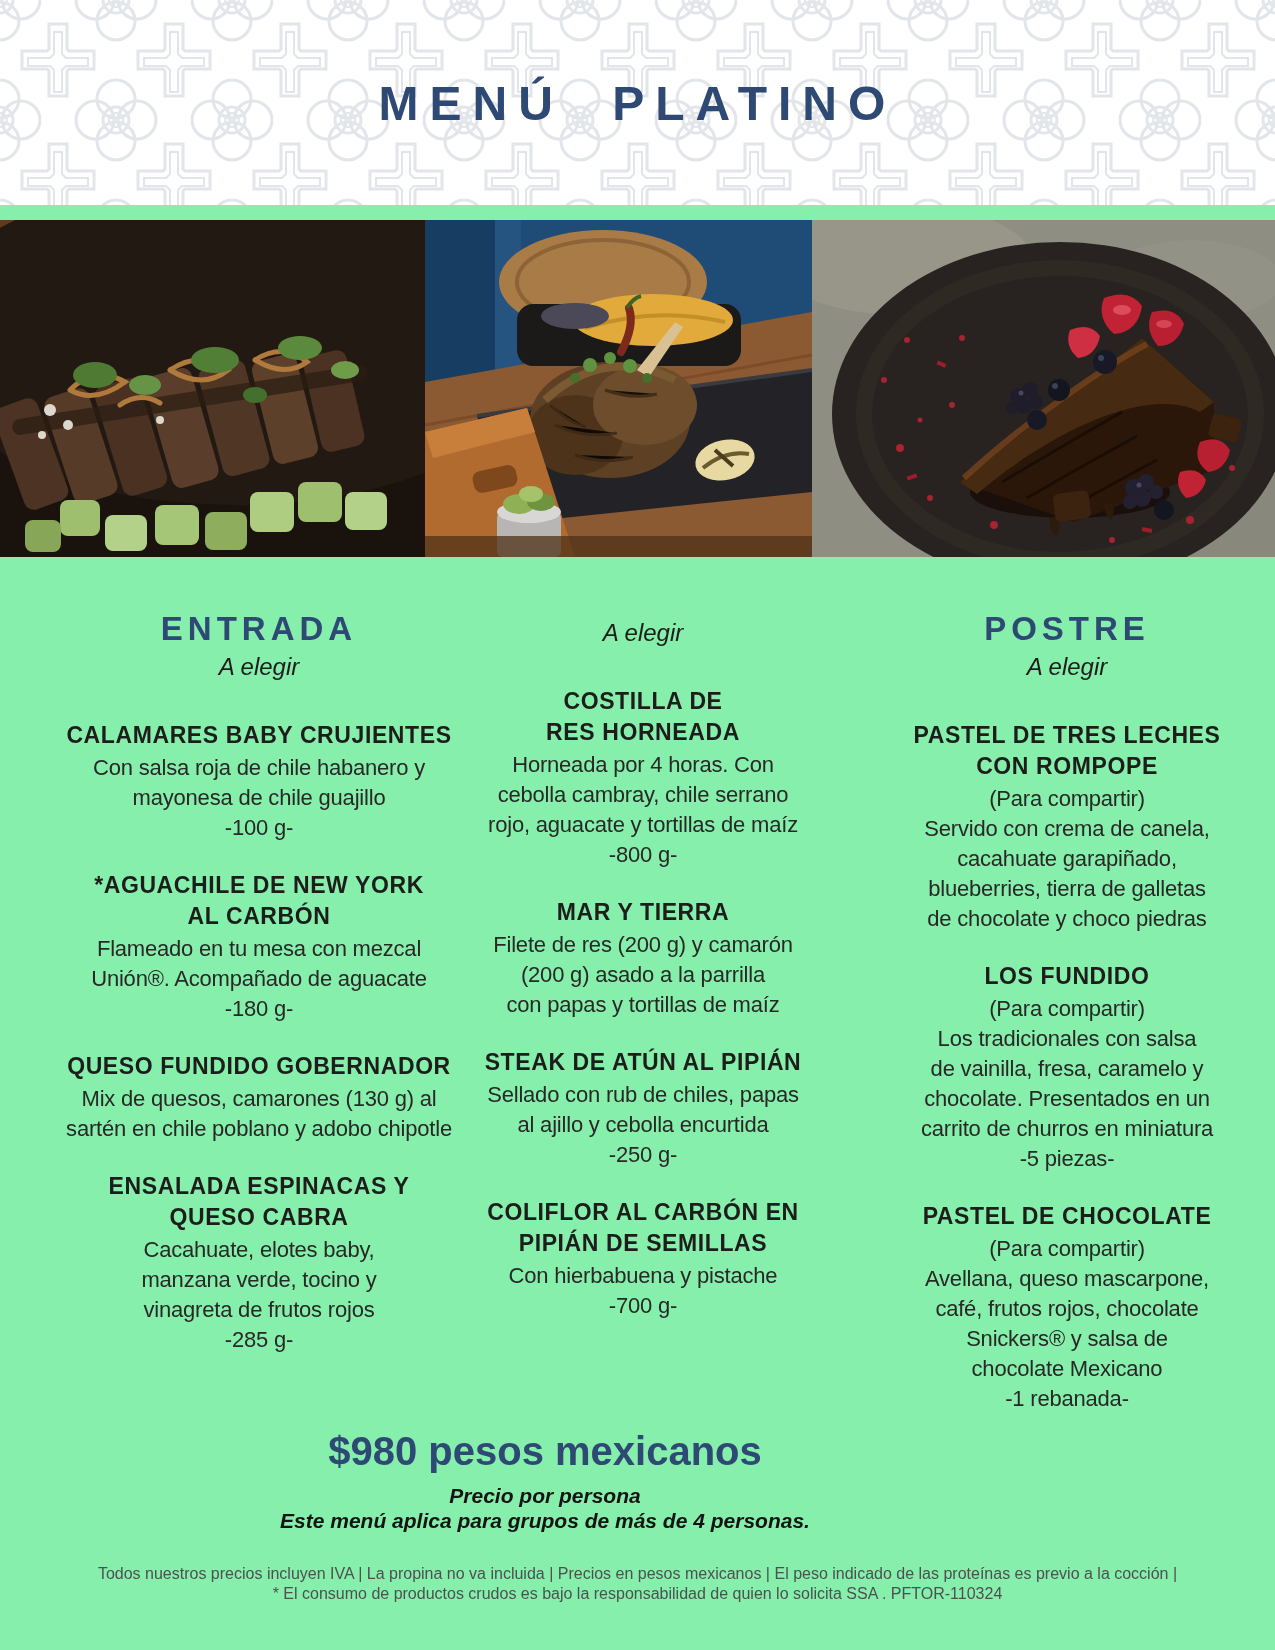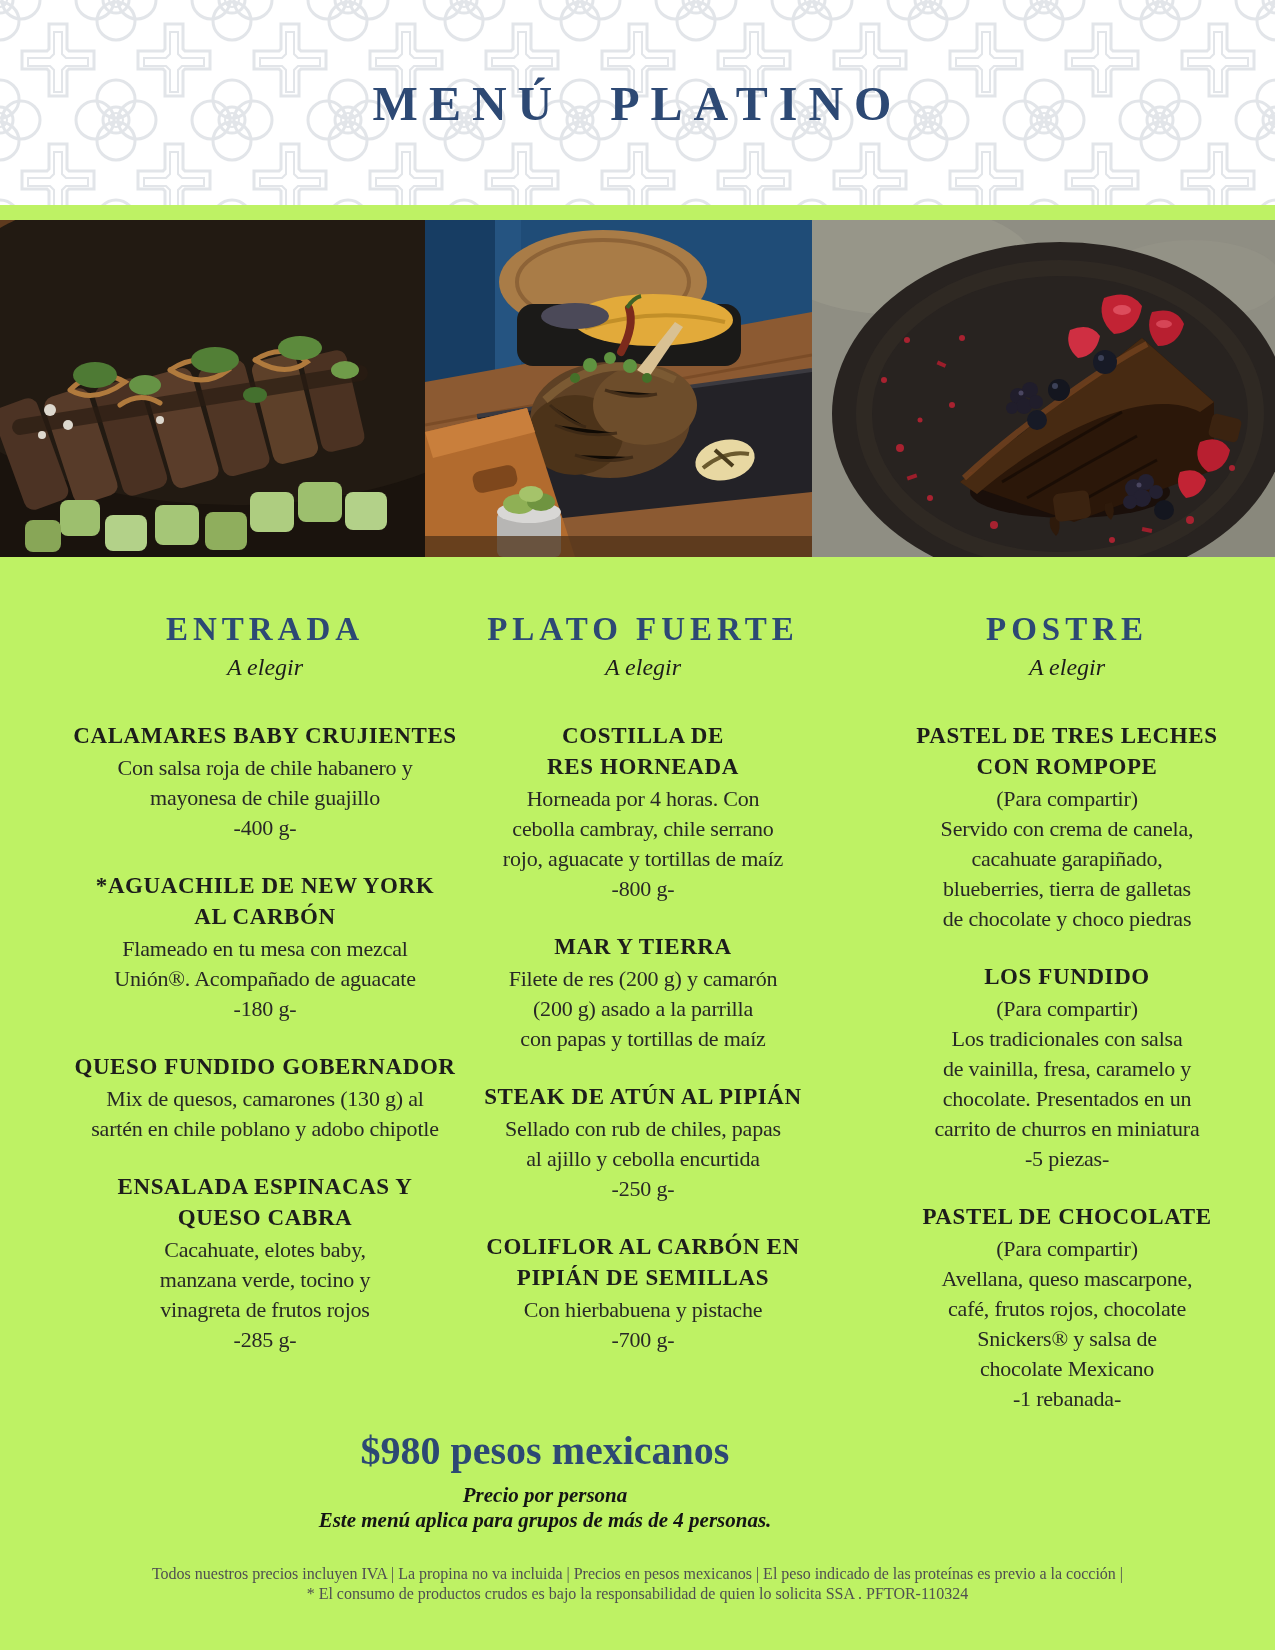--- a/index.html
+++ b/index.html
@@ -1,33 +1,33 @@
 <!DOCTYPE html>
 <html><head>
 <meta charset="utf-8">
 <style>
   html,body{margin:0;padding:0;background:#ffffff;}
   .page{
-    position:relative;width:1275px;height:1650px;background:#bef264;overflow:hidden;
-    font-family:Liberation Serif, serif;color:#1d1d1b;
+    position:relative;width:1275px;height:1650px;background:#86efac;overflow:hidden;
+    font-family:Liberation Sans, sans-serif;color:#1d1d1b;
   }
   
   .hero{position:absolute;top:0;left:0;width:1275px;height:205px;overflow:hidden;}
   .hero svg.pat{position:absolute;top:0;left:0;}
   .page-title{
     position:absolute;top:78px;left:0;width:1275px;margin:0;text-align:center;
     font-size:48px;line-height:52px;font-weight:bold;letter-spacing:11px;word-spacing:24px;
     color:#2d4974;
   }
   
   .photos{position:absolute;top:220px;left:0;width:1275px;height:337px;display:flex;}
   .photos svg{display:block;height:337px;}
   
   .col{position:absolute;top:612px;text-align:center;}
-  .col-1{left:50px;width:430px;}
+  .col-1{left:44px;width:430px;}
   .col-2{left:428px;width:430px;}
   .col-3{left:852px;width:430px;}
   .section-title{
     margin:0;font-size:33px;line-height:34px;font-weight:bold;letter-spacing:5px;
     color:#2d4974;
   }
   .section-sub{margin:8px;font-size:24px;line-height:26px;font-style:italic;color:#1d1d1b;}
   .item{margin-top:27px;}
   .item.first{margin-top:40px;}
   .item-name{
@@ -281,21 +281,21 @@
 
   <main>
 
     <section class="col col-1">
       <h2 class="section-title">ENTRADA</h2>
       <p class="section-sub">A elegir</p>
       <div class="item first">
         <h3 class="item-name">CALAMARES BABY CRUJIENTES</h3>
         <p class="item-desc">Con salsa roja de chile habanero y
 mayonesa de chile guajillo
--400 g-</p>
+-100 g-</p>
       </div>
       <div class="item">
         <h3 class="item-name">*AGUACHILE DE NEW YORK
 AL CARBÓN</h3>
         <p class="item-desc">Flameado en tu mesa con mezcal
 Unión®. Acompañado de aguacate
 -180 g-</p>
       </div>
       <div class="item">
         <h3 class="item-name">QUESO FUNDIDO GOBERNADOR</h3>
@@ -306,21 +306,20 @@
         <h3 class="item-name">ENSALADA ESPINACAS Y
 QUESO CABRA</h3>
         <p class="item-desc">Cacahuate, elotes baby,
 manzana verde, tocino y
 vinagreta de frutos rojos
 -285 g-</p>
       </div>
     </section>
 
     <section class="col col-2">
-      <h2 class="section-title">PLATO FUERTE</h2>
       <p class="section-sub">A elegir</p>
       <div class="item first">
         <h3 class="item-name">COSTILLA DE
 RES HORNEADA</h3>
         <p class="item-desc">Horneada por 4 horas. Con
 cebolla cambray, chile serrano
 rojo, aguacate y tortillas de maíz
 -800 g-</p>
       </div>
       <div class="item">

